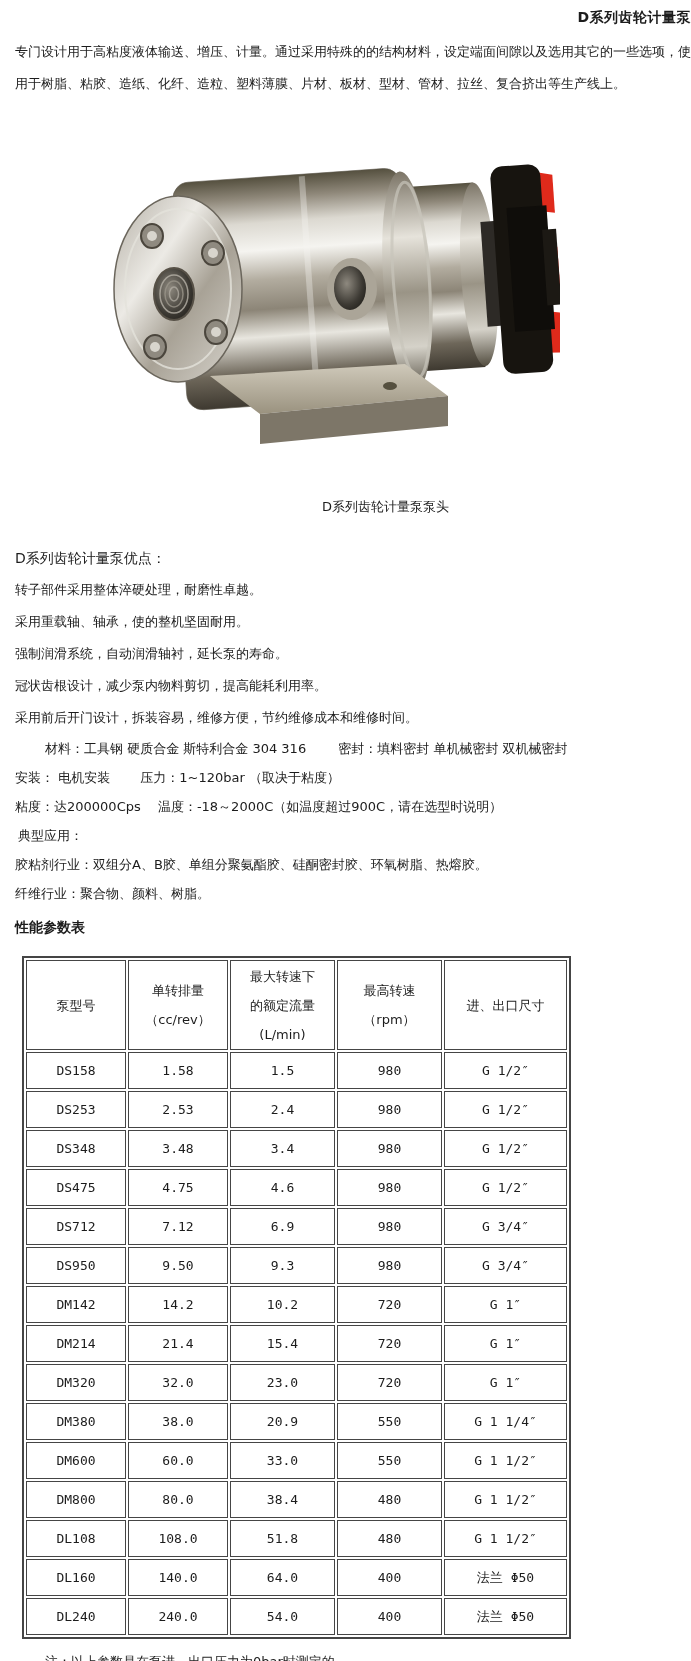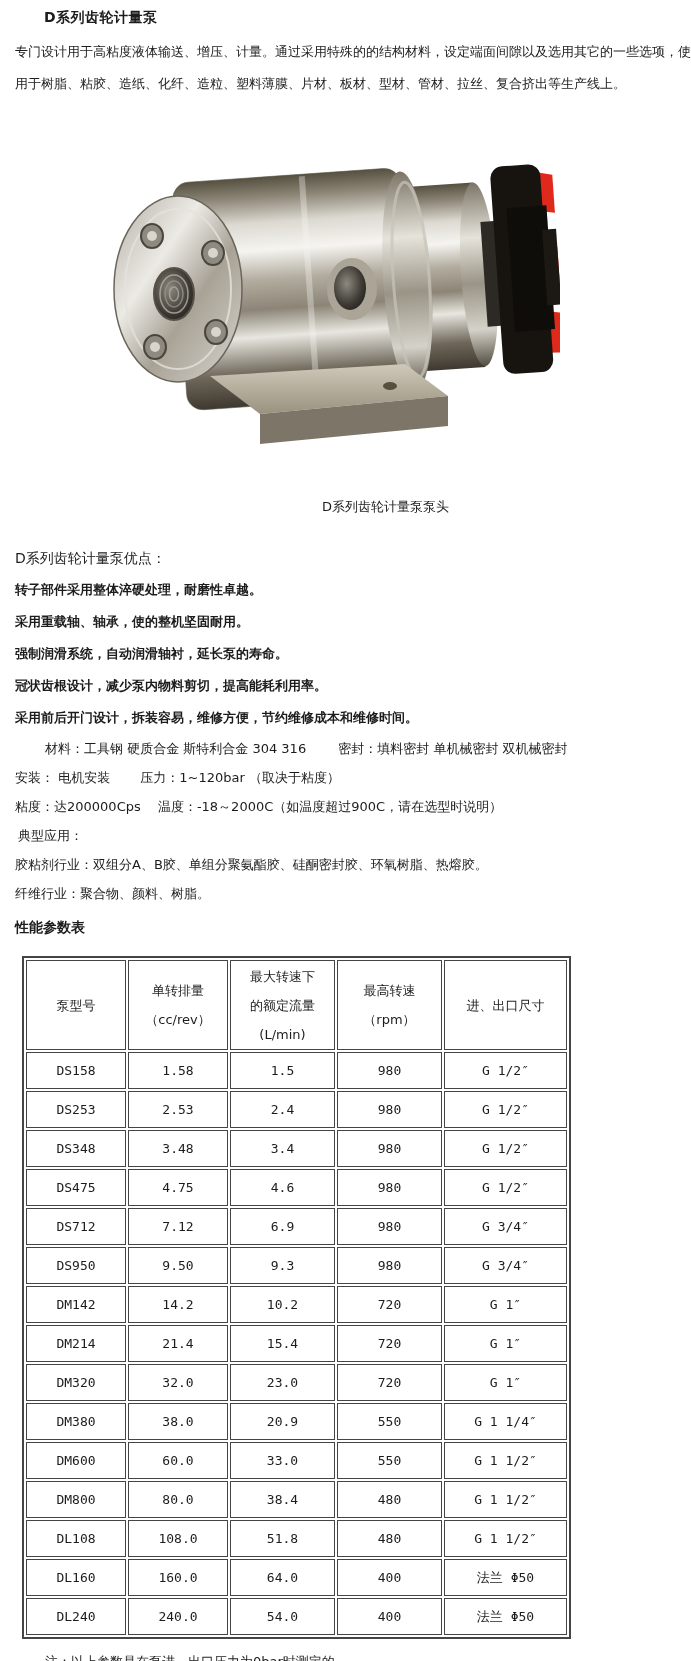--- a/index.html
+++ b/index.html
@@ -11,20 +11,21 @@
     font-family:"DejaVu Sans","Liberation Sans",sans-serif;
     color:#1c1c1c;
     font-size:13px;
     overflow:hidden;
   }
   .doc-title{
     padding:9px 0 0 44px;
     font-weight:bold;
     font-size:14px;
     letter-spacing:0.5px;
+    text-align:right;
   }
   .intro{
     margin:9px 8px 0 15px;
   }
   .intro .line{
     line-height:32px;
     white-space:nowrap;
   }
   .photo-wrap{
     position:relative;
@@ -41,21 +42,20 @@
   .adv-heading{
     margin:26px 0 0 15px;
     font-weight:normal;
     font-size:14px;
     line-height:32px;
   }
   .adv-item{
     margin:0 8px 0 15px;
     line-height:32px;
     white-space:nowrap;
-    font-weight:bold;
   }
   .spec-line{
     margin:0 8px 0 15px;
     line-height:29px;
     white-space:nowrap;
   }
   .spec-line.indented{padding-left:30px;}
   .gap-wide{display:inline-block;margin-left:28px;}
   .gap-mid{display:inline-block;margin-left:26px;}
   .gap-small{display:inline-block;margin-left:13px;text-align:right;}
@@ -344,21 +344,21 @@
         </tr>
         <tr>
           <td>DL108</td>
           <td>108.0</td>
           <td>51.8</td>
           <td>480</td>
           <td>G 1 1/2″</td>
         </tr>
         <tr>
           <td>DL160</td>
-          <td>160.0</td>
+          <td>140.0</td>
           <td>64.0</td>
           <td>400</td>
           <td>法兰  Φ50</td>
         </tr>
         <tr>
           <td>DL240</td>
           <td>240.0</td>
           <td>54.0</td>
           <td>400</td>
           <td>法兰  Φ50</td>

